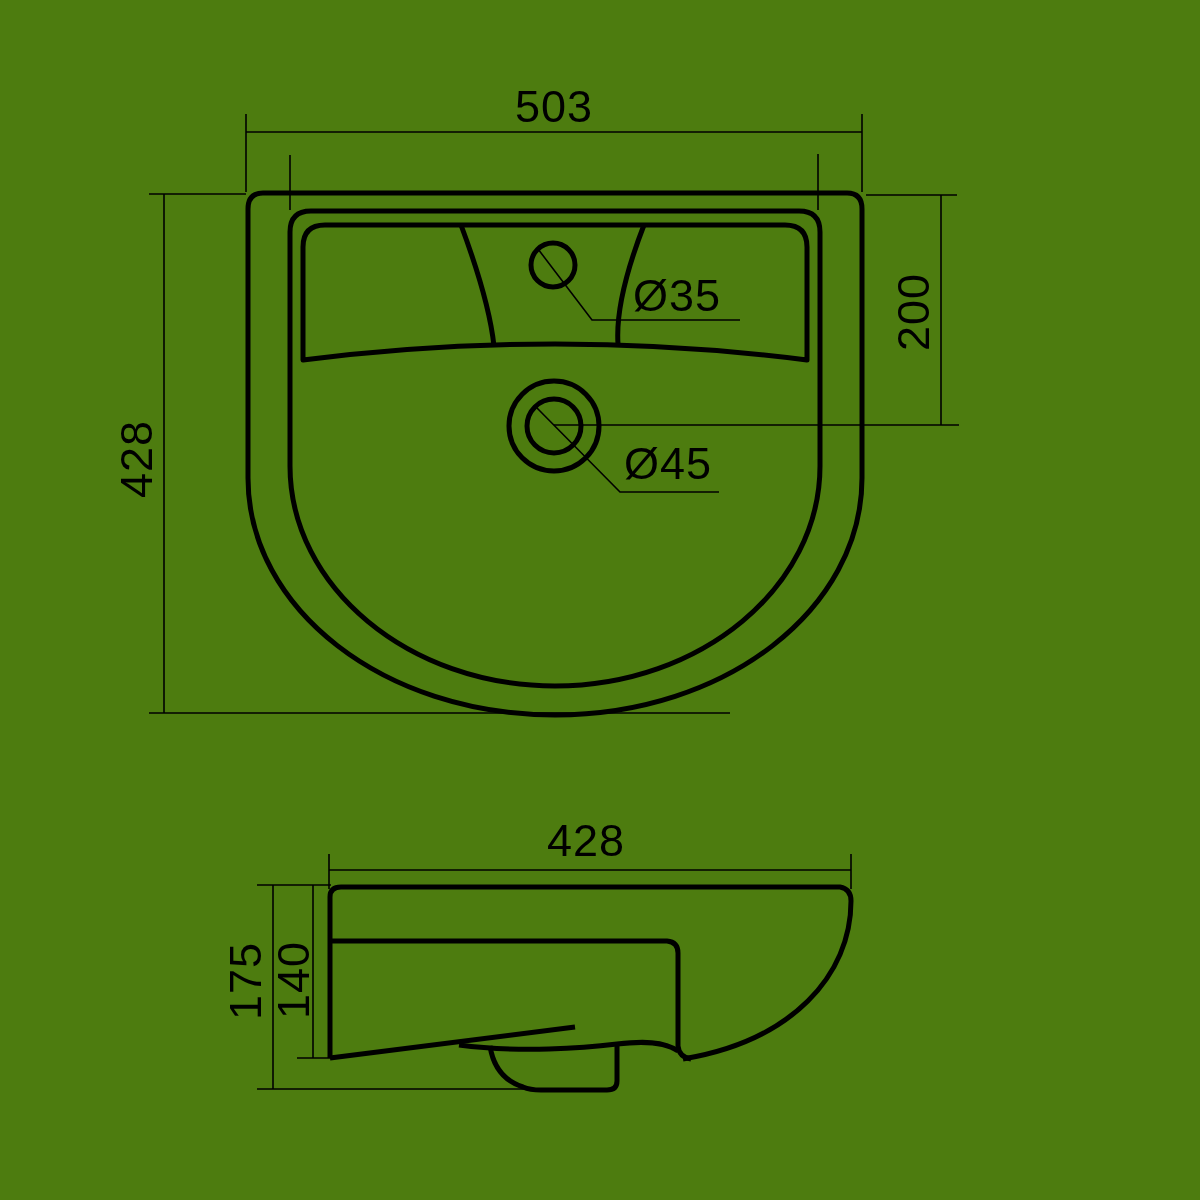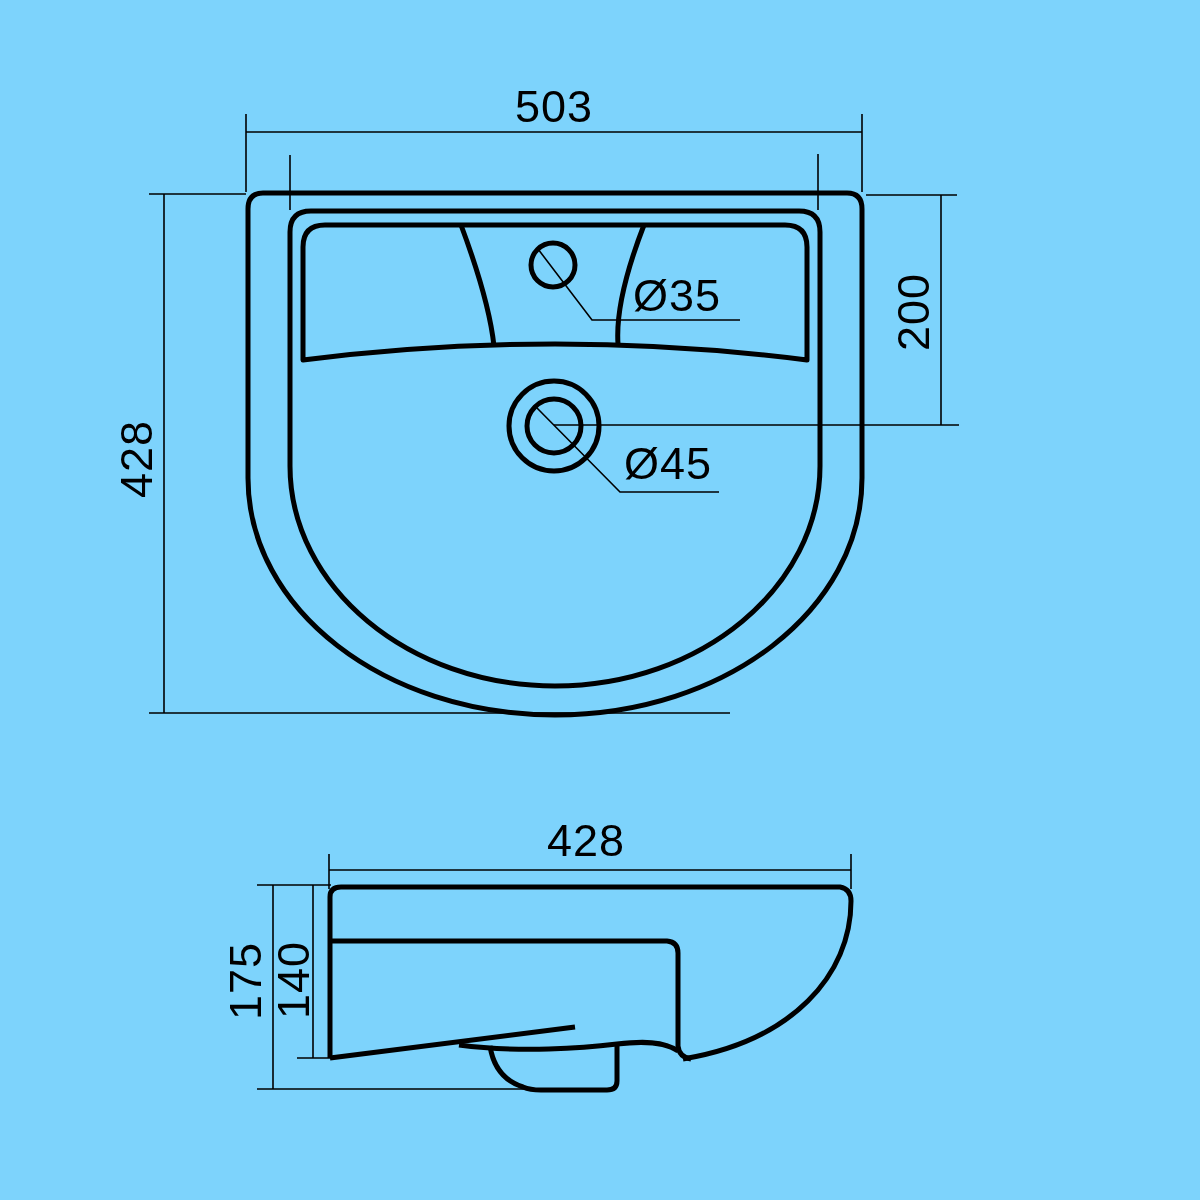--- a/index.html
+++ b/index.html
@@ -4,21 +4,21 @@
 <style>
   html, body {
     margin: 0;
     padding: 0;
     background: #ffffff;
   }
   .canvas {
     position: relative;
     width: 1200px;
     height: 1200px;
-    background: #7dd3fc;
+    background: #4d7c0f;
     font-family: "Liberation Sans", sans-serif;
   }
   svg.drawing {
     position: absolute;
     left: 0;
     top: 0;
     width: 1200px;
     height: 1200px;
   }
   .thick {

